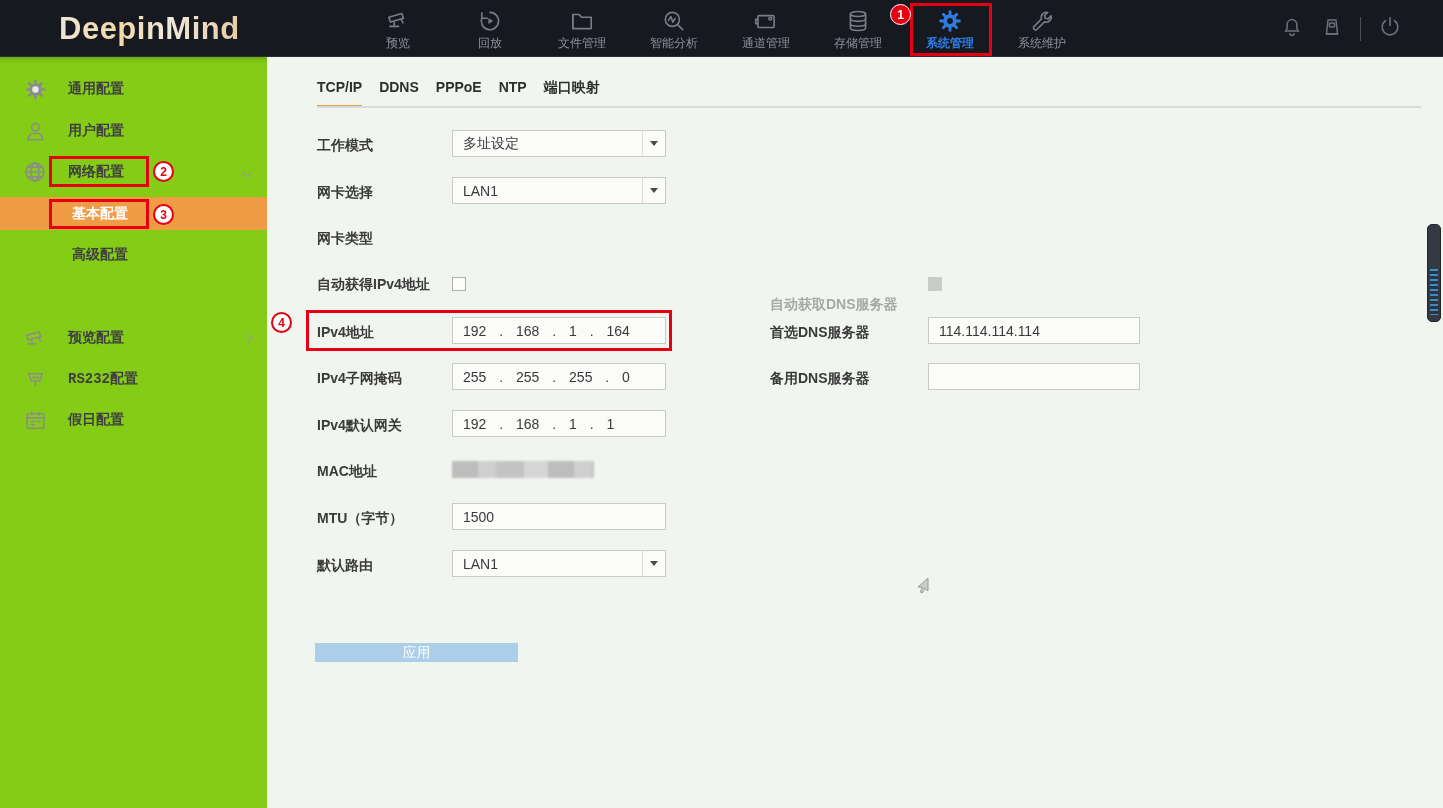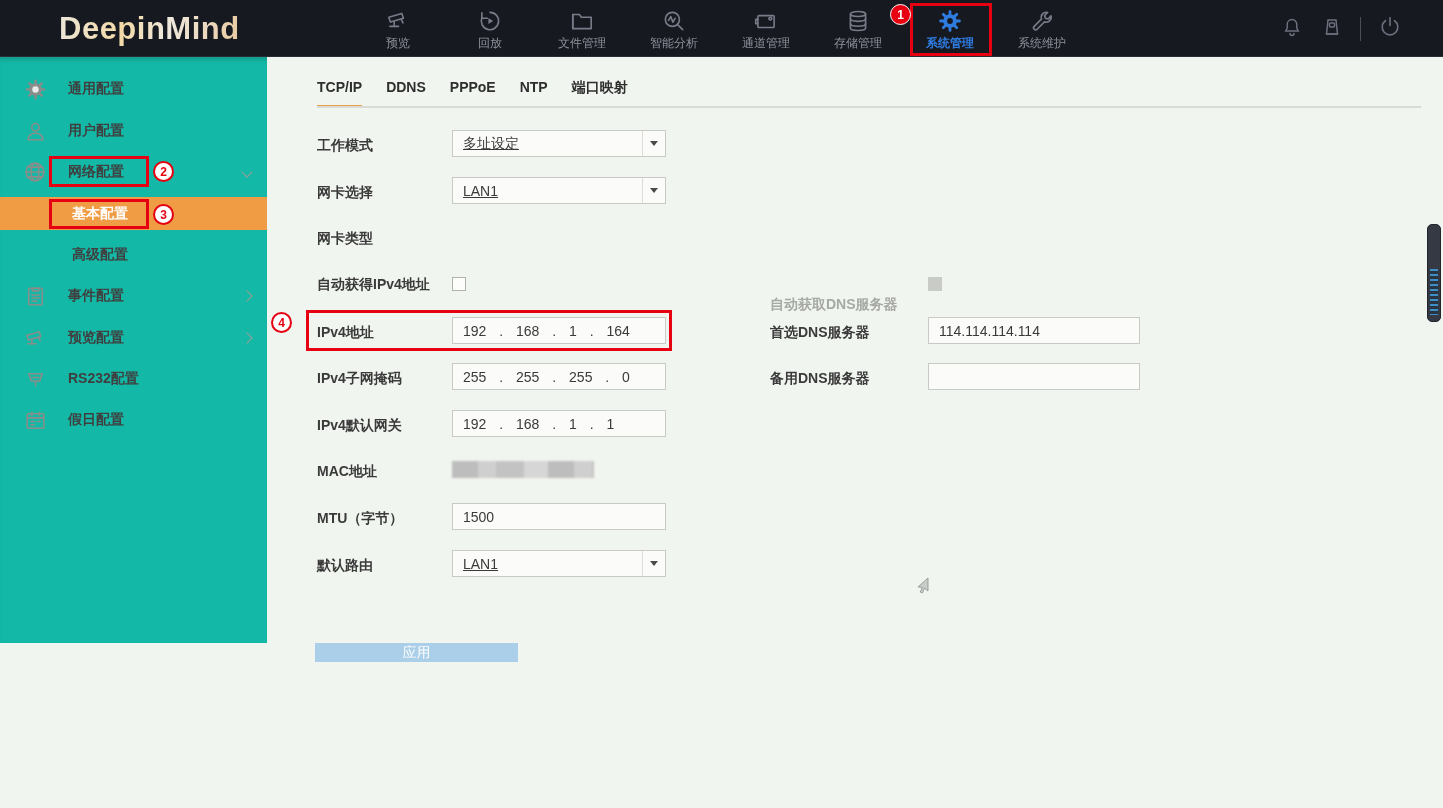--- a/index.html
+++ b/index.html
@@ -18,44 +18,44 @@
   .nav-item { width:92px; height:57px; display:flex; flex-direction:column; align-items:center; justify-content:center; gap:1px; cursor:pointer; }
   .nav-item .nico { height:28px; display:flex; align-items:flex-end; }
   .nav-item .nlabel { font-size:12px; color:#8f929b; }
   .nav-item.active .nlabel { color:#2f7ce0; font-weight:bold; }
   .nav svg { stroke:#787c88; fill:none; stroke-width:1.5; stroke-linecap:round; stroke-linejoin:round; }
   .tb-right { position:absolute; right:40px; top:0; height:57px; display:flex; align-items:center; gap:16px; }
   .tb-right svg { stroke:#6c707c; fill:none; stroke-width:1.5; stroke-linecap:round; }
   .tb-divider { width:1px; height:24px; background:#4a4e58; }
 
   
-  .sidebar { position:absolute; left:0; top:57px; width:267px; height:586px; background:#14b8a6; box-shadow:inset 0 6px 6px -5px rgba(0,0,0,.25); }
+  .sidebar { position:absolute; left:0; top:57px; width:267px; height:751px; background:#84cc16; box-shadow:inset 0 6px 6px -5px rgba(0,0,0,.25);font-family:Liberation Mono, monospace; }
   .side-item { position:absolute; left:0; width:267px; height:40px; display:flex; align-items:center; cursor:pointer; }
   .side-item .sico { position:absolute; left:22px; width:26px; height:26px; display:flex; align-items:center; justify-content:center; }
   .side-item .slabel { position:absolute; left:68px; font-size:14px; font-weight:bold; color:#3f3f3f; }
   .side-item svg { stroke:#8a8d8a; fill:none; stroke-width:1.5; stroke-linecap:round; stroke-linejoin:round; }
   .side-sub .slabel { left:72px; }
   .side-item.selected { background:#ef9c44; height:33px; }
   .side-item.selected .slabel { color:#ffffff; }
   .chev { position:absolute; right:16px; width:8px; height:8px; border-right:1.6px solid #9a9d9a; border-bottom:1.6px solid #9a9d9a; }
   .chev.down { transform:rotate(45deg); }
   .chev.right { transform:rotate(-45deg); }
 
   
   .main { position:absolute; left:267px; top:57px; width:1176px; height:751px; background:#f1f5ef; }
-  .tabs { position:absolute; left:50px; top:22px; display:flex; gap:24px; }
+  .tabs { position:absolute; left:50px; top:22px; display:flex; gap:17px; }
   .tab { font-size:14px; font-weight:bold; color:#2e2e2e; padding-bottom:10px; cursor:pointer; }
   .tab.active { border-bottom:3px solid #e8a04c; }
   .tabs-divider { position:absolute; left:50px; top:49px; width:1104px; height:2px; background:#d9dcd6; }
 
   .flabel { position:absolute; font-size:14px; font-weight:bold; color:#3a3a3a; }
   .finput { position:absolute; left:185px; width:214px; height:27px; background:#fbfcf9; border:1px solid #c9c9c5;
             font-size:14px; color:#3a3a3a; display:flex; align-items:center; padding-left:10px; }
   .finput.ip { word-spacing:9px; }
-  .fselect { padding-right:24px; cursor:pointer;text-decoration:underline; }
+  .fselect { padding-right:24px; cursor:pointer; }
   .sel-arrow { position:absolute; right:0; top:0; width:23px; height:25px; border-left:1px solid #dddcd6; display:flex; align-items:center; justify-content:center; }
   .sel-arrow:after { content:""; width:0; height:0; border-left:4px solid transparent; border-right:4px solid transparent; border-top:5px solid #4a4a4a; }
   .checkbox { position:absolute; left:185px; width:14px; height:14px; background:#fdfdfb; border:1px solid #b0b0ac; }
   .checkbox.disabled { background:#c9cbc7; border:1px solid #c9cbc7; }
   .dim { color:#a6a9a4;margin-top:20px; }
   .mac-blur { position:absolute; left:185px; width:142px; height:17px; filter:blur(1px);
               background:repeating-linear-gradient(90deg,#bdbdbd 0 26px,#cfcfcf 26px 44px,#c3c3c3 44px 72px,#d6d6d6 72px 96px); }
   .apply-btn { position:absolute; left:48px; top:586px; width:203px; height:19px; background:#abcfe9; border:none;
                color:#fdfefd; font-size:14px; cursor:pointer; }
 
@@ -233,33 +233,20 @@
       </span>
       <span class="slabel">网络配置</span>
       <span class="chev down"></span>
     </div>
     <div class="side-item side-sub selected" style="top:140px">
       <span class="slabel">基本配置</span>
     </div>
     <div class="side-item side-sub" style="top:178px">
       <span class="slabel">高级配置</span>
     </div>
-    <div class="side-item" style="top:219px">
-      <span class="sico">
-        <svg viewBox="0 0 24 24" width="25" height="25">
-            <rect x="5.5" y="4" width="13" height="16" rx="1"></rect>
-            <path d="M9 4h6v2.6H9z"></path>
-            <path d="M8.5 10.5h7"></path>
-            <path d="M8.5 13.5h7"></path>
-            <path d="M8.5 16.5h5"></path>
-          </svg>
-      </span>
-      <span class="slabel">事件配置</span>
-      <span class="chev right"></span>
-    </div>
     <div class="side-item" style="top:261px">
       <span class="sico">
         <svg viewBox="0 0 24 24" width="25" height="25">
             <path d="M3.5 9 L15.5 5.5 L17 10 L5 13.5 Z"></path>
             <path d="M15 11l1.6 3.2"></path>
             <path d="M8.5 13.5 L8.5 17"></path>
             <path d="M4.5 17h8"></path>
           </svg>
       </span>
       <span class="slabel">预览配置</span>

